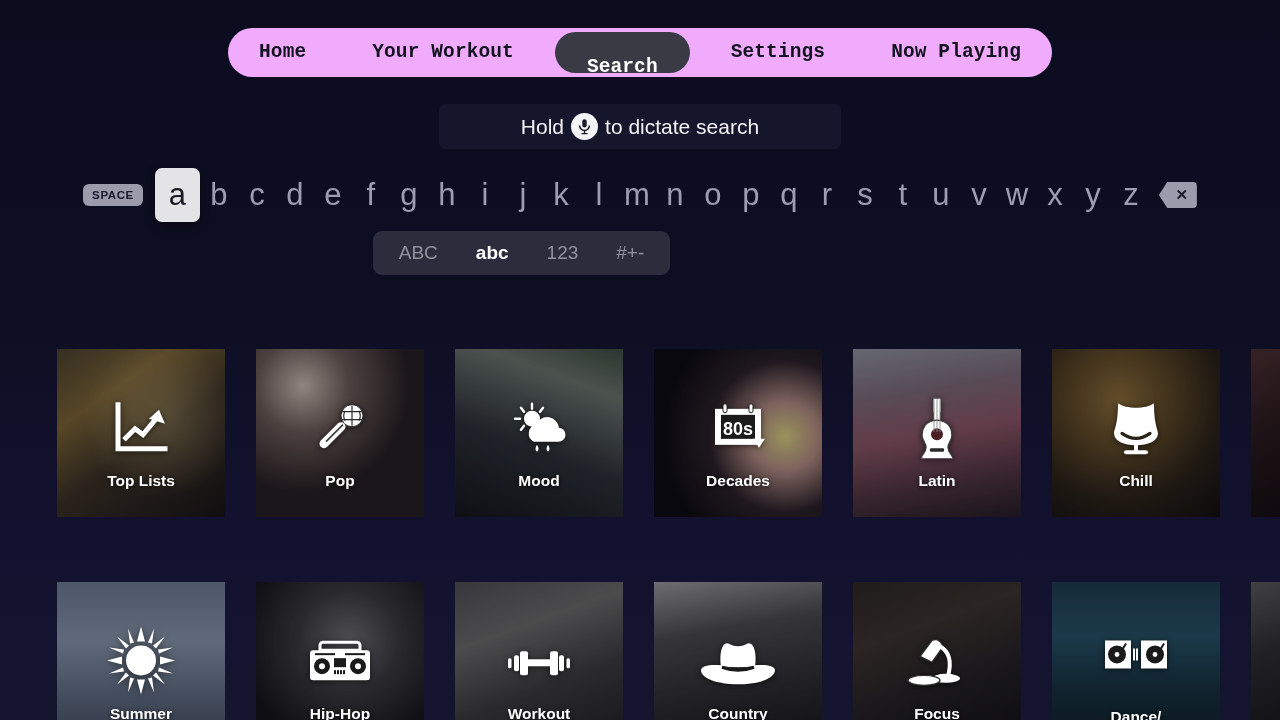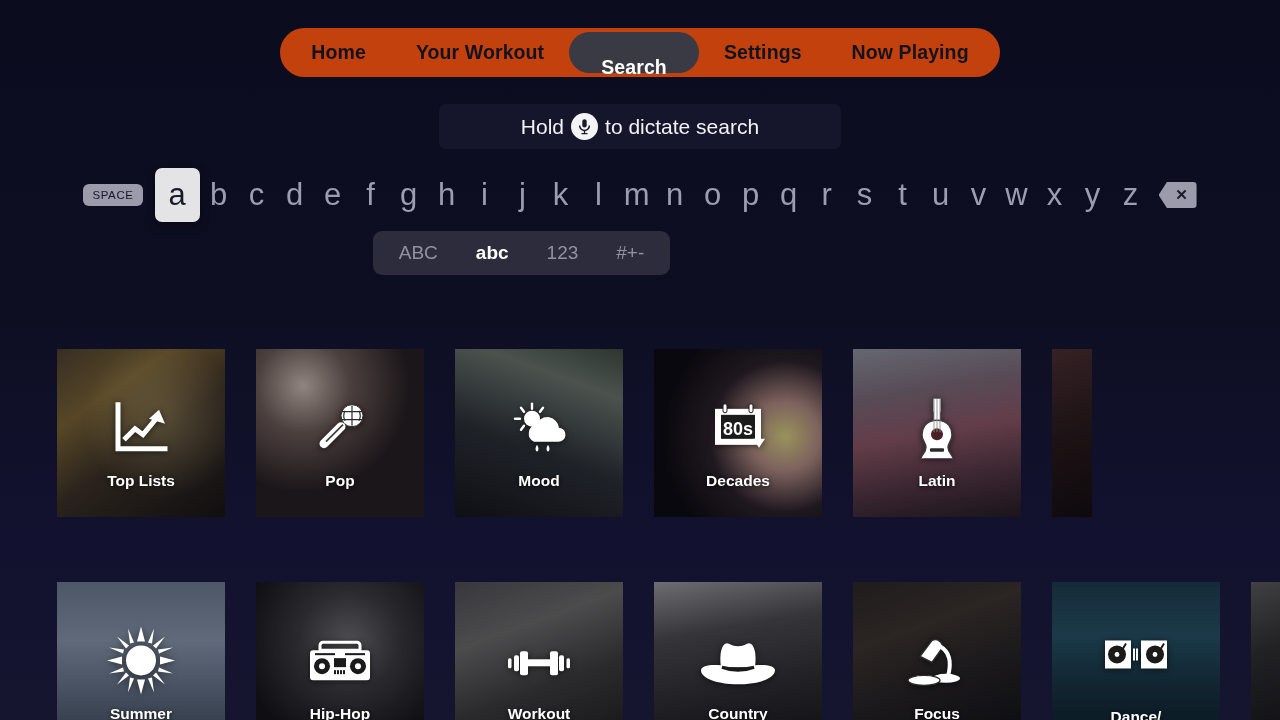--- a/index.html
+++ b/index.html
@@ -7,22 +7,22 @@
   body {
     font-family:"Liberation Sans", sans-serif;
     background:linear-gradient(180deg,#0c0c1f 0%,#0e0e23 45%,#121230 75%,#15152f 100%);
     color:#fff;
     position:relative;
   }
 
   
   #tabbar-wrap { position:absolute; top:28px; left:0; width:1280px; display:flex; justify-content:center; }
   #tabbar {
-    display:flex; align-items:center; gap:0;
-    background:#c2410c; border-radius:26px; height:49px; padding:0 6px;
+    display:flex; align-items:center; gap:16px;
+    background:#f0abfc; border-radius:26px; height:49px; padding:0 6px;font-family:Liberation Mono, monospace;
   }
   .tab {
     font-size:19.5px; font-weight:bold; color:#13131f;
     padding:0 25px; height:41px; line-height:41px; border-radius:21px;
     letter-spacing:.1px; white-space:nowrap;
   }
   .tab.selected { background:#3a3a45; color:#ffffff; padding:15px 32px; }
 
   
   #dictate-wrap { position:absolute; top:104px; left:0; width:1280px; display:flex; justify-content:center;text-align:center; }
@@ -34,21 +34,21 @@
   #mic-badge {
     width:27px; height:27px; border-radius:50%; background:#f4f4f6;
     display:flex; align-items:center; justify-content:center; flex:0 0 auto;
   }
   #mic-badge svg { display:block; }
 
   
   #keyboard { position:absolute; top:168px; left:0; width:1280px; display:flex;
               align-items:center; justify-content:center; }
   #key-space {
-    background:#9b9bab; color:#16162c; font-size:11.5px; font-weight:normal;
+    background:#9b9bab; color:#16162c; font-size:11.5px; font-weight:bold;
     border-radius:6px; padding:5px 9px; letter-spacing:.6px; margin-right:12px;
   }
   .key-letter {
     font-size:31px; color:#9d9db1; width:38px; text-align:center; font-weight:400;
     line-height:54px; height:54px;
   }
   .key-letter.selected {
     background:#e4e4e6; color:#1b1b28; border-radius:7px; width:45px; height:54px;
     box-shadow:0 3px 9px rgba(0,0,0,.55);
   }
@@ -282,20 +282,33 @@
           <g stroke="#8a8a8a" stroke-width=".9">
             <line x1="20" y1="1" x2="20" y2="34"></line>
               <line x1="23" y1="1" x2="23" y2="34"></line>
               <line x1="26" y1="1" x2="26" y2="34"></line>
           </g>
         </svg>
       </div>
       <div class="label">Latin</div>
     </div>
 
+    <div class="tile">
+      <div class="photo ph-chill"></div>
+      <div class="scrim"></div>
+      <div class="glyph">
+        <svg width="56" height="58" viewBox="0 0 56 58">
+          <path d="M10 4 c0 22 -4 26 -4 30 c0 8 10 12 22 12 c12 0 22 -4 22 -12 c0 -4 -4 -8 -4 -30 c-8 6 -28 6 -36 0 z" fill="#fff"></path>
+          <path d="M14 34 q14 10 28 0" fill="none" stroke="#2a2318" stroke-width="3.2" stroke-linecap="round"></path>
+          <rect x="26" y="45" width="4" height="7" fill="#fff"></rect>
+          <rect x="16" y="51" width="24" height="4" rx="2" fill="#fff"></rect>
+        </svg>
+      </div>
+      <div class="label">Chill</div>
+    </div>
 
     <div class="tile partial">
       <div class="photo ph-partial-a"></div>
       <div class="scrim"></div>
     </div>
   </div>
 
   <div class="row row2">
 
     <div class="tile">

